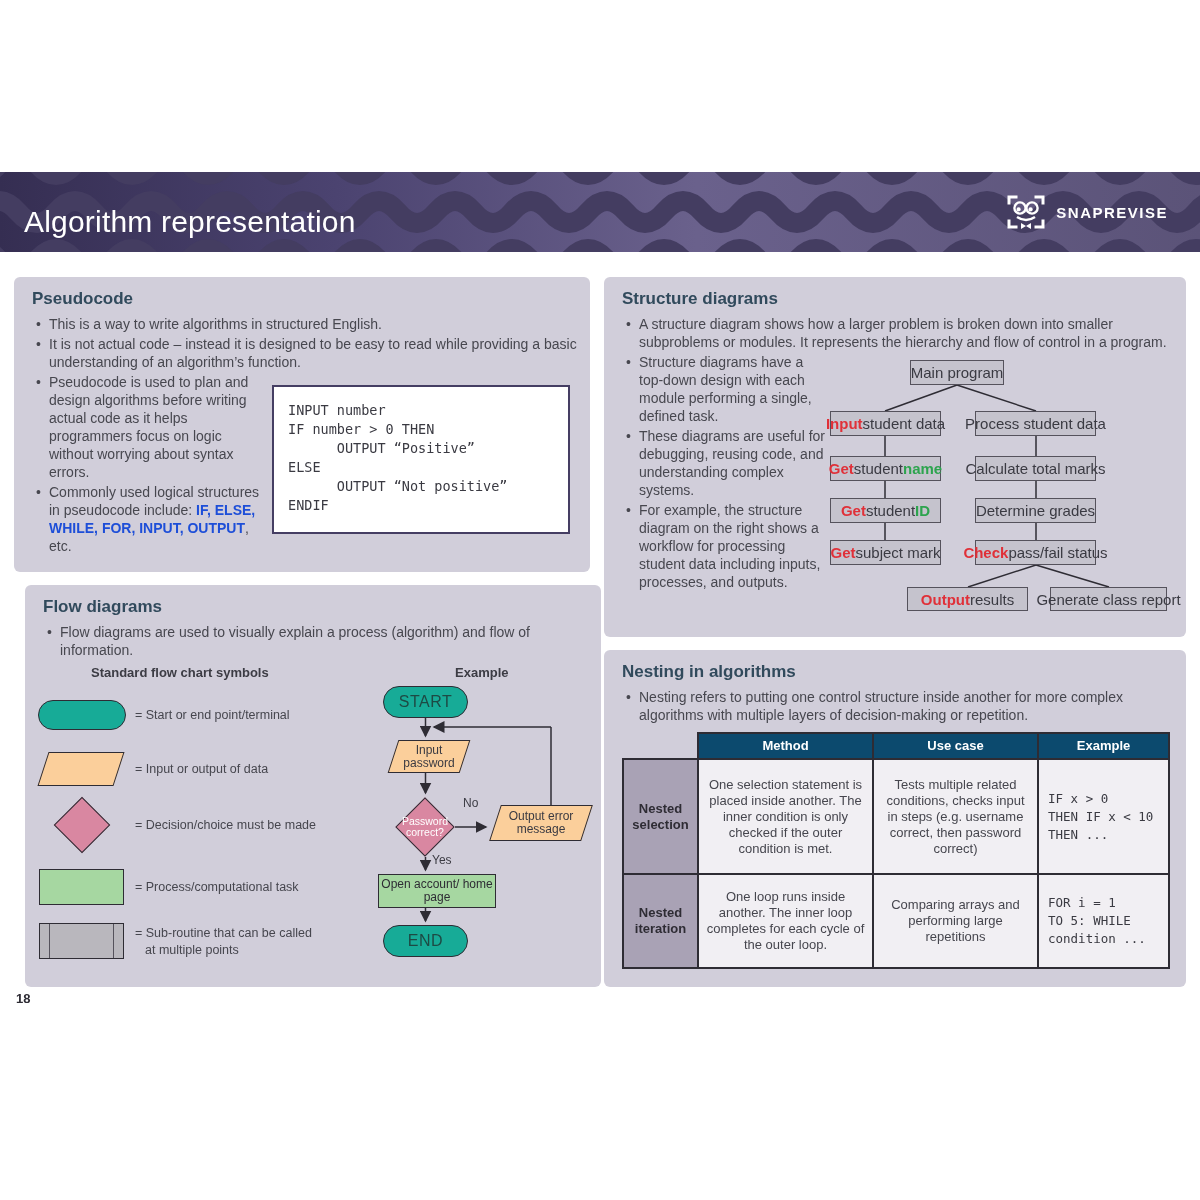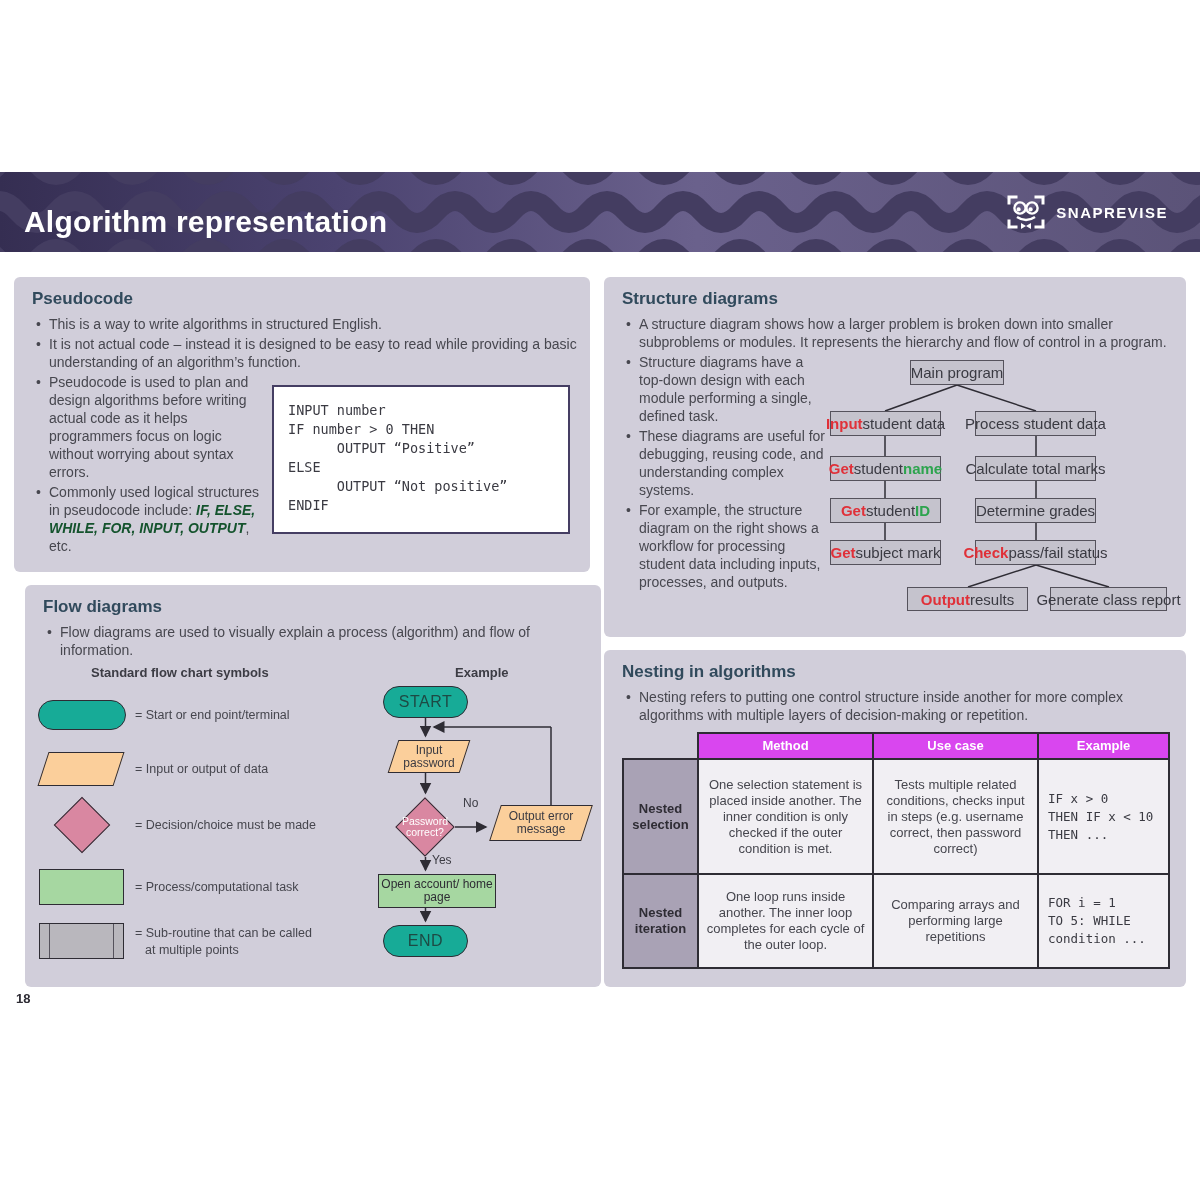--- a/index.html
+++ b/index.html
@@ -4,40 +4,40 @@
 <style>
   html,body{margin:0;padding:0;background:#ffffff;}
   .page{position:relative;width:1200px;height:1200px;background:#ffffff;overflow:hidden;
         font-family:"Liberation Sans", sans-serif;color:#47474f;}
 
   
   .hdr{position:absolute;left:0;top:172px;width:1200px;height:80px;
        background:linear-gradient(90deg,#352e52 0%,#4b4370 28%,#6a618c 58%,#5b5378 100%);overflow:hidden;}
   .hdr svg.waves{position:absolute;left:0;top:0;}
   .hdr-title{position:absolute;left:24px;top:0;height:100px;display:flex;align-items:center;
-       font-size:30px;font-weight:700;color:#ffffff;letter-spacing:.2px;z-index:2;}
+       font-size:30px;font-weight:400;color:#ffffff;letter-spacing:.2px;z-index:2;}
   .brand{position:absolute;right:32px;top:0;height:80px;display:flex;align-items:center;gap:10px;z-index:2;}
   .brand-text{color:#ffffff;font-weight:700;font-size:15px;letter-spacing:1.5px;}
 
   
   .panel{position:absolute;background:#d1ceda;border-radius:6px;}
   #panel-pseudocode{left:14px;top:277px;width:576px;height:295px;}
   #panel-structure {left:604px;top:277px;width:582px;height:360px;}
   #panel-flow      {left:25px;top:585px;width:576px;height:402px;}
   #panel-nesting   {left:604px;top:650px;width:582px;height:337px;}
 
   .panel h2{margin:0;padding:12px 18px 4px 18px;font-size:17px;font-weight:700;color:#314a5c;}
   ul.blist{list-style:none;margin:2px 0 0 0;padding:0 16px 0 22px;font-size:14px;line-height:18px;}
   ul.blist li{position:relative;padding-left:13px;margin-bottom:2px;}
   ul.blist li::before{content:"•";position:absolute;left:0;top:0;}
   .narrow215{width:215px;}
   .narrow190{width:190px;}
   .red{color:#e03038;font-weight:700;}
   .green{color:#2da44e;font-weight:700;}
-  .b{font-weight:700;color:#14532d;font-style:italic;}
+  .b{font-weight:700;color:#1d4ed8;}
 
   
   .codebox{position:absolute;left:258px;top:108px;width:294px;height:145px;background:#ffffff;
            border:2px solid #453e63;}
   .codebox pre{margin:0;padding:14px 8px 0 14px;font-family:"DejaVu Sans Mono", monospace;
            font-size:13.5px;line-height:19px;color:#3a3a42;}
 
   
   .sd-svg{position:absolute;left:0;top:0;}
   .snode{position:absolute;background:#c5c3cd;border:1.5px solid #55525c;box-sizing:border-box;
@@ -59,21 +59,21 @@
          font-size:12px;line-height:13px;color:#2e2c34;}
   .subrect{background:#b9b7bd;}
   .subrect .bar{position:absolute;top:0;bottom:0;width:0;border-left:1.5px solid #55525c;}
   .legend-label{position:absolute;font-size:12.5px;color:#46464e;line-height:17px;}
   .flowlbl{position:absolute;font-size:12px;color:#3c3c44;}
 
   
   .ntable{position:absolute;left:18px;top:82px;border-collapse:collapse;table-layout:fixed;}
   .ntable th,.ntable td{border:2px solid #2e2c34;font-size:13px;line-height:16px;text-align:center;
         vertical-align:middle;padding:4px 6px;box-sizing:border-box;}
-  .ntable th{background:#d946ef;color:#ffffff;font-weight:700;height:24px;}
+  .ntable th{background:#0c4a6e;color:#ffffff;font-weight:700;height:24px;}
   .ntable th.ghost{background:transparent;border:0;}
   .ntable td.rowhdr{background:#a9a2b5;color:#2e2c34;font-weight:700;}
   .ntable td.body{background:#f1eff3;color:#46464e;}
   .ntable td.code{background:#f1eff3;text-align:left;padding-left:9px;}
   .ntable td.code pre{margin:0;font-family:"DejaVu Sans Mono", monospace;font-size:12.5px;
         line-height:18px;color:#3a3a42;}
 
   .pagenum{position:absolute;left:16px;top:991px;font-size:13px;font-weight:700;color:#2e2c34;}
 </style>
 </head>

